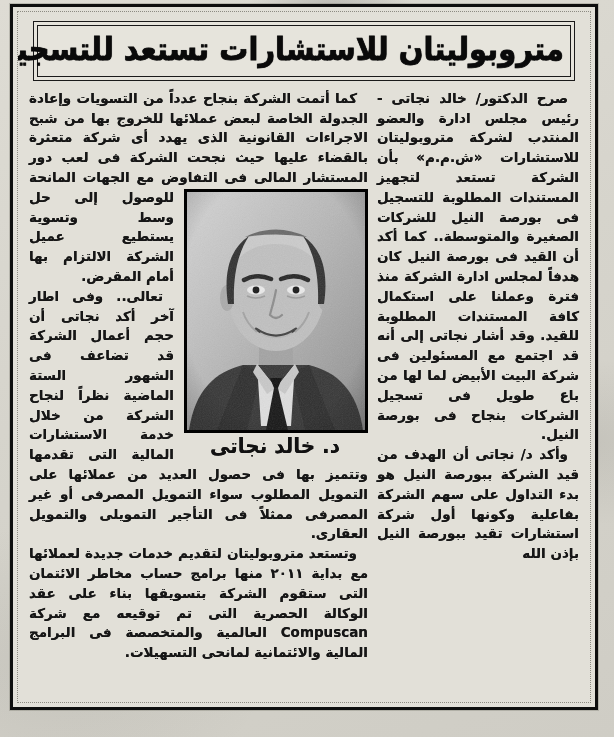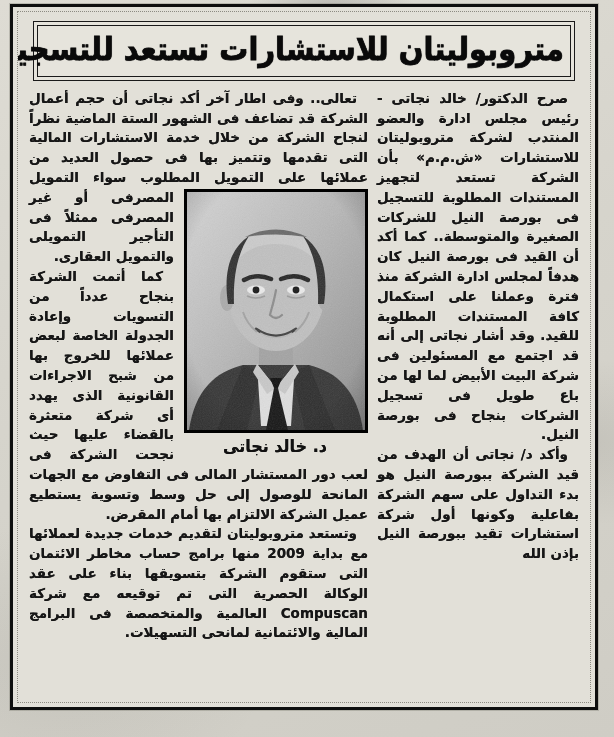--- a/index.html
+++ b/index.html
@@ -43,21 +43,21 @@
   .photo-block{
     float:right;width:186px;height:372px;margin-left:8px;
     shape-outside:inset(100px 0 0 0);padding-top:100px;box-sizing:border-box;
   }
   .photo-frame{
     width:178px;height:238px;border:3px solid #000;box-sizing:content-box;
     background:#b5b3af;
   }
   .photo-frame svg{display:block;filter:grayscale(1) contrast(1.03) brightness(1.01);}
   .photo-caption{
-    direction:rtl;text-align:center;font-size:16px;font-weight:bold;color:#111;
+    direction:rtl;text-align:center;font-size:20px;font-weight:bold;color:#111;
     padding-top:4px;transform:scaleY(1.05);text-shadow:0 0 .6px rgba(0,0,0,.8);
   }
   .below-frame{position:absolute;left:0;top:714px;width:614px;height:23px;}
 </style>
 </head>
 <body>
 
 <div class="frame">
   <div class="inner">
 
@@ -135,22 +135,22 @@
               <path d="M73,141 Q89,150 105,141" stroke="#b9b1a5" stroke-width="1.5" fill="none"></path>
 
               <path d="M56,120 Q60,132 70,140" stroke="#ab9f90" stroke-width="2" fill="none"></path>
               <path d="M122,120 Q118,132 108,140" stroke="#ab9f90" stroke-width="2" fill="none"></path>
               <rect width="178" height="238" fill="url(#vign)"></rect>
               <rect width="178" height="238" filter="url(#grain)" opacity=".14"></rect>
             </svg>
           </div>
           <div class="photo-caption">د. خالد نجاتى</div>
         </div>
+        <p>كما أتمت الشركة بنجاح عدداً من التسويات وإعادة الجدولة الخاصة لبعض عملائها للخروج بها من شبح الاجراءات القانونية الذى يهدد أى شركة متعثرة بالقضاء عليها حيث نجحت الشركة فى لعب دور المستشار المالى فى التفاوض مع الجهات المانحة للوصول إلى حل وسط وتسوية يستطيع عميل الشركة الالتزام بها أمام المقرض.</p>
         <p>تعالى.. وفى اطار آخر أكد نجاتى أن حجم أعمال الشركة قد تضاعف فى الشهور الستة الماضية نظراً لنجاح الشركة من خلال خدمة الاستشارات المالية التى تقدمها وتتميز بها فى حصول العديد من عملائها على التمويل المطلوب سواء التمويل المصرفى أو غير المصرفى ممثلاً فى التأجير التمويلى والتمويل العقارى.</p>
-        <p>كما أتمت الشركة بنجاح عدداً من التسويات وإعادة الجدولة الخاصة لبعض عملائها للخروج بها من شبح الاجراءات القانونية الذى يهدد أى شركة متعثرة بالقضاء عليها حيث نجحت الشركة فى لعب دور المستشار المالى فى التفاوض مع الجهات المانحة للوصول إلى حل وسط وتسوية يستطيع عميل الشركة الالتزام بها أمام المقرض.</p>
-        <p>وتستعد متروبوليتان لتقديم خدمات جديدة لعملائها مع بداية 2009 منها برامج حساب مخاطر الائتمان التى ستقوم الشركة بتسويقها بناء على عقد الوكالة الحصرية التى تم توقيعه مع شركة Compuscan العالمية والمتخصصة فى البرامج المالية والائتمانية لمانحى التسهيلات.</p>
+        <p>وتستعد متروبوليتان لتقديم خدمات جديدة لعملائها مع بداية ٢٠١١ منها برامج حساب مخاطر الائتمان التى ستقوم الشركة بتسويقها بناء على عقد الوكالة الحصرية التى تم توقيعه مع شركة Compuscan العالمية والمتخصصة فى البرامج المالية والائتمانية لمانحى التسهيلات.</p>
       </div>
 
     </div>
   </div>
 </div>
 
 <div class="below-frame"></div>
 
 </body></html>

